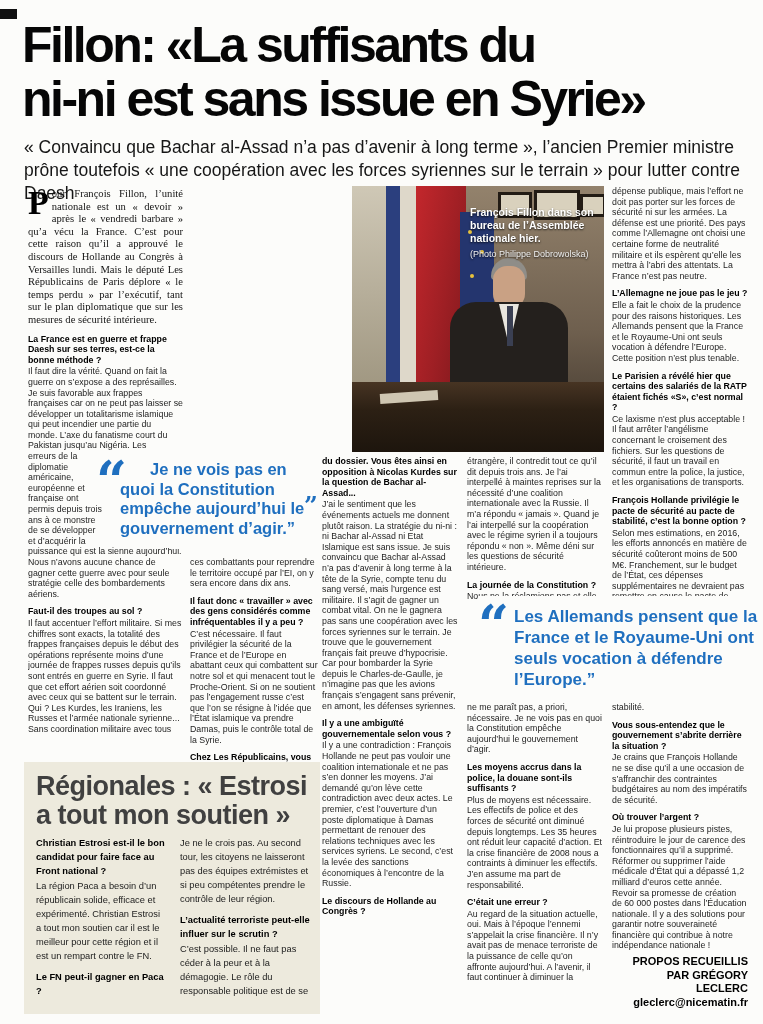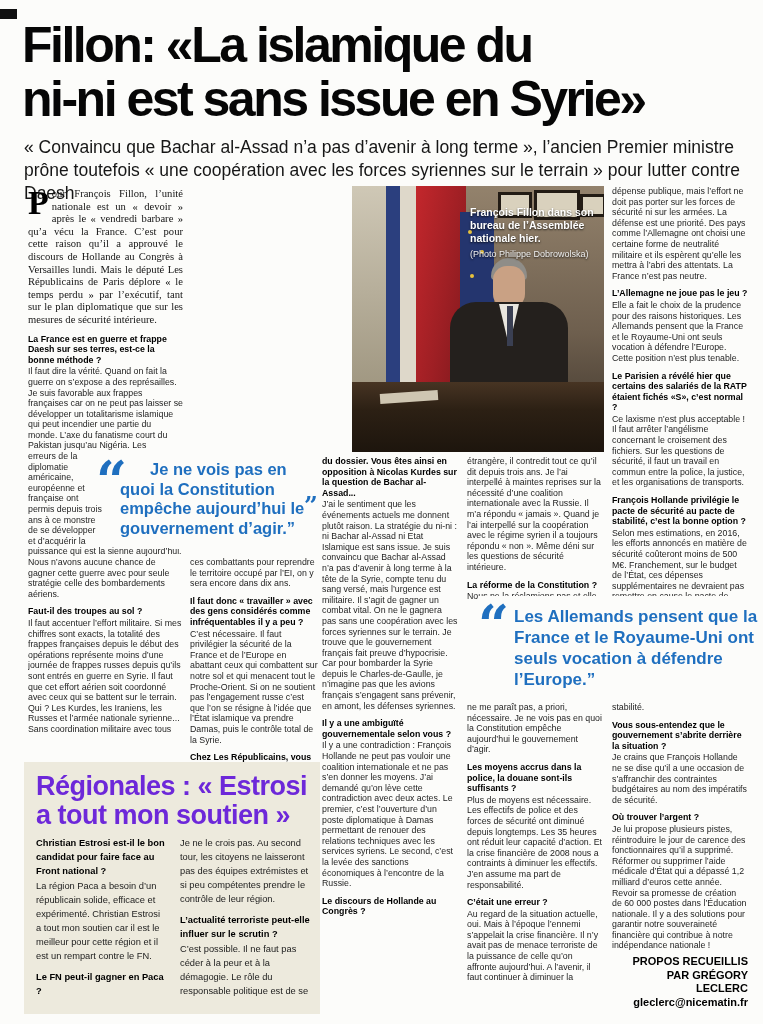--- a/index.html
+++ b/index.html
@@ -74,40 +74,40 @@
   #ph-paper{left:28px;top:206px;width:58px;height:10px;background:#cfc6b2;transform:rotate(-4deg);}
   #photo-caption{left:118px;top:20px;width:130px;color:#ffffff;
                  font-size:10.5px;line-height:13px;font-weight:bold;
                  text-shadow:0 1px 2px rgba(0,0,0,.8);}
   #photo-credit{font-weight:normal;font-size:9px;line-height:12px;color:#efefef;
                 display:block;margin-top:3px;}
 
   
   #box{left:24px;top:762px;width:296px;height:252px;background:#edeadd;overflow:hidden;
        padding:0;box-sizing:border-box;}
-  #box-title{position:absolute;left:12px;top:10px;width:276px;color:#6d28d9;
+  #box-title{position:absolute;left:12px;top:10px;width:276px;color:#404040;
              font-weight:bold;font-size:27px;line-height:29px;letter-spacing:-0.5px;}
   #box-body{position:absolute;left:12px;top:74px;width:274px;height:172px;
             column-count:2;column-gap:14px;font-size:9.3px;line-height:14px;}
   #box-body p{margin:0;}
   #box-body p.q{margin:7px 0 1px;}
   #box-body p.q:first-child{margin-top:0;}
 
   
   #byline{margin-top:4px;text-align:right;font-weight:bold;font-size:11px;line-height:13.5px;color:#000;}
 </style>
 </head>
 <body>
 
 <div id="page">
 
   <div id="corner-mark" class="abs"></div>
 
   <div id="headline" class="abs">
-    <div>Fillon: «La islamique du</div>
+    <div>Fillon: «La suffisants du</div>
     <div>ni-ni est sans issue en Syrie»</div>
   </div>
 
   <div id="subhead" class="abs">« Convaincu que Bachar al-Assad n’a pas d’avenir à long terme », l’ancien Premier ministre prône toutefois « une coopération avec les forces syriennes sur le terrain » pour lutter contre Daesh</div>
 
   <div id="photo" class="abs">
     <div id="ph-window" class="ph"></div>
     <div id="ph-flag-blue" class="ph"></div>
     <div id="ph-flag-white" class="ph"></div>
     <div id="ph-flag-red" class="ph"></div>
@@ -158,21 +158,21 @@
   <div id="col3" class="col">
     <p class="q" style="margin-top:0;">du dossier. Vous êtes ainsi en opposition à Nicolas Kurdes sur la question de Bachar al-Assad...</p>
     <p class="a">J’ai le sentiment que les événements actuels me donnent plutôt raison. La stratégie du ni-ni : ni Bachar al-Assad ni Etat Islamique est sans issue. Je suis convaincu que Bachar al-Assad n’a pas d’avenir à long terme à la tête de la Syrie, compte tenu du sang versé, mais l’urgence est militaire. Il s’agit de gagner un combat vital. On ne le gagnera pas sans une coopération avec les forces syriennes sur le terrain. Je trouve que le gouvernement français fait preuve d’hypocrisie. Car pour bombarder la Syrie depuis le Charles-de-Gaulle, je n’imagine pas que les avions français s’engagent sans prévenir, en amont, les défenses syriennes.</p>
     <p class="q">Il y a une ambiguïté gouvernementale selon vous ?</p>
     <p class="a">Il y a une contradiction : François Hollande ne peut pas vouloir une coalition internationale et ne pas s’en donner les moyens. J’ai demandé qu’on lève cette contradiction avec deux actes. Le premier, c’est l’ouverture d’un poste diplomatique à Damas permettant de renouer des relations techniques avec les services syriens. Le second, c’est la levée des sanctions économiques à l’encontre de la Russie.</p>
     <p class="q">Le discours de Hollande au Congrès ?</p>
   </div>
 
   <div id="col4a" class="col">
     <p class="a">étrangère, il contredit tout ce qu’il dit depuis trois ans. Je l’ai interpellé à maintes reprises sur la nécessité d’une coalition internationale avec la Russie. Il m’a répondu « jamais ». Quand je l’ai interpellé sur la coopération avec le régime syrien il a toujours répondu « non ». Même déni sur les questions de sécurité intérieure.</p>
-    <p class="q">La réforme de la Constitution ?</p>
+    <p class="q">La journée de la Constitution ?</p>
     <p class="a">Nous ne la réclamions pas et elle</p>
   </div>
 
   <div id="pq2" class="pullquote">
     <span class="pq-glyph">“</span>
     <span class="pq-inner">Les Allemands pensent que la France et le Royaume-Uni ont seuls vocation à défendre l’Europe.”</span>
   </div>
 
   <div id="col4b" class="col">
     <p class="a">ne me paraît pas, a priori, nécessaire. Je ne vois pas en quoi la Constitution empêche aujourd’hui le gouvernement d’agir.</p>

